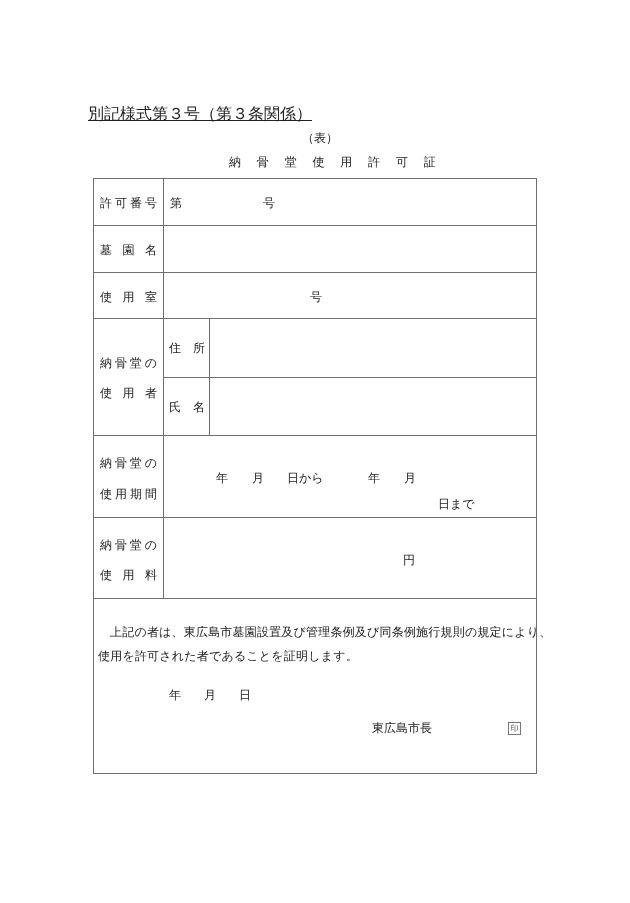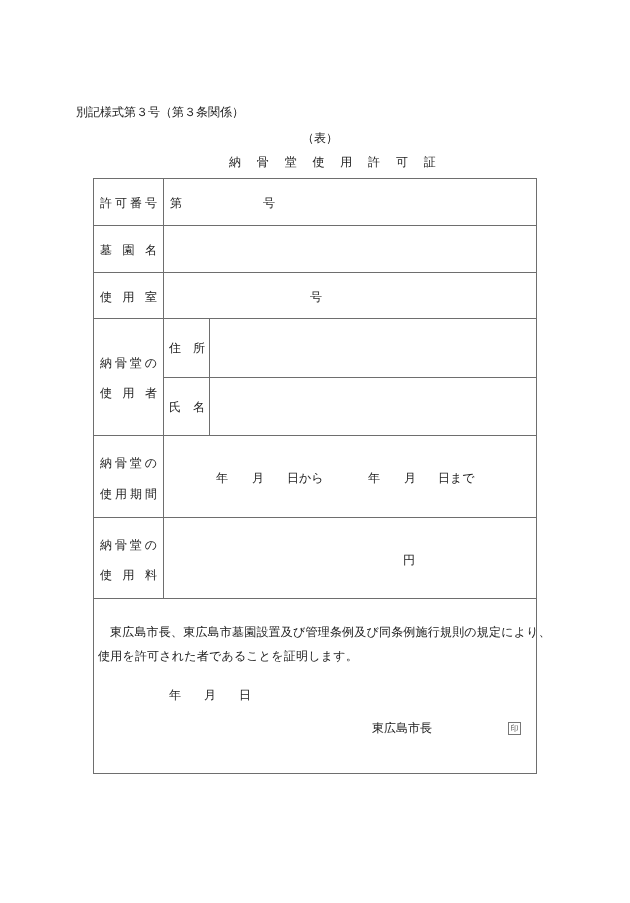--- a/index.html
+++ b/index.html
@@ -34,21 +34,21 @@
     border: 1px solid #777;
     font-size: 8px;
     line-height: 11px;
     text-align: center;
     color: #555;
   }
 </style>
 </head>
 <body>
 
-<div class="abs" style="left:76px; top:104px; font-size:12px;">別記様式第３号（第３条関係）</div>
+<div class="abs" style="left:88px; top:104px; font-size:16px;text-decoration:underline;">別記様式第３号（第３条関係）</div>
 <div class="abs" style="left:302px; top:130px; font-size:12px;">（表）</div>
 <div class="abs" style="left:229px; top:154px; font-size:12px; letter-spacing:6px;">納 骨 堂 使 用 許 可 証</div>
 
 <div>
 
   <div class="line-h" style="left:93px; top:178px; width:444px;"></div>
   <div class="line-h" style="left:93px; top:773px; width:444px;"></div>
   <div class="line-v" style="left:93px; top:178px; height:596px;"></div>
   <div class="line-v" style="left:536px; top:178px; height:596px;"></div>
 
@@ -122,37 +122,37 @@
   <span>用</span>
   <span>期</span>
   <span>間</span>
 </div>
 <div class="abs" style="left:164px; top:436px; width:372px; height:81px;"></div>
 <div class="abs" style="left:216px; top:470px;">年</div>
 <div class="abs" style="left:252px; top:470px;">月</div>
 <div class="abs" style="left:287px; top:470px;">日から</div>
 <div class="abs" style="left:368px; top:470px;">年</div>
 <div class="abs" style="left:404px; top:470px;">月</div>
-<div class="abs" style="left:438px; top:470px;">日まで</div>
+<div class="abs" style="left:438px; top:496px;">日まで</div>
 
 <div class="label" style="left:100px; top:537px; width:57px;">
   <span>納</span>
   <span>骨</span>
   <span>堂</span>
   <span>の</span>
 </div>
 <div class="label" style="left:100px; top:567px; width:57px;">
   <span>使</span>
   <span>用</span>
   <span>料</span>
 </div>
 <div class="abs" style="left:164px; top:518px; width:372px; height:80px;"></div>
 <div class="abs" style="left:403px; top:552px;">円</div>
 
-<div class="abs" style="left:110px; top:624px; font-size:12px; letter-spacing:0.2px;">東広島市長、東広島市墓園設置及び管理条例及び同条例施行規則の規定により、</div>
+<div class="abs" style="left:110px; top:624px; font-size:12px; letter-spacing:0.2px;">上記の者は、東広島市墓園設置及び管理条例及び同条例施行規則の規定により、</div>
 <div class="abs" style="left:98px; top:648px; font-size:12px; letter-spacing:0.2px;">使用を許可された者であることを証明します。</div>
 
 <div class="abs" style="left:169px; top:687px;">年</div>
 <div class="abs" style="left:204px; top:687px;">月</div>
 <div class="abs" style="left:239px; top:687px;">日</div>
 
 <div class="abs" style="left:372px; top:720px;">東広島市長</div>
 <div class="seal" style="left:508px; top:722px;">印</div>
 
 </body></html>

